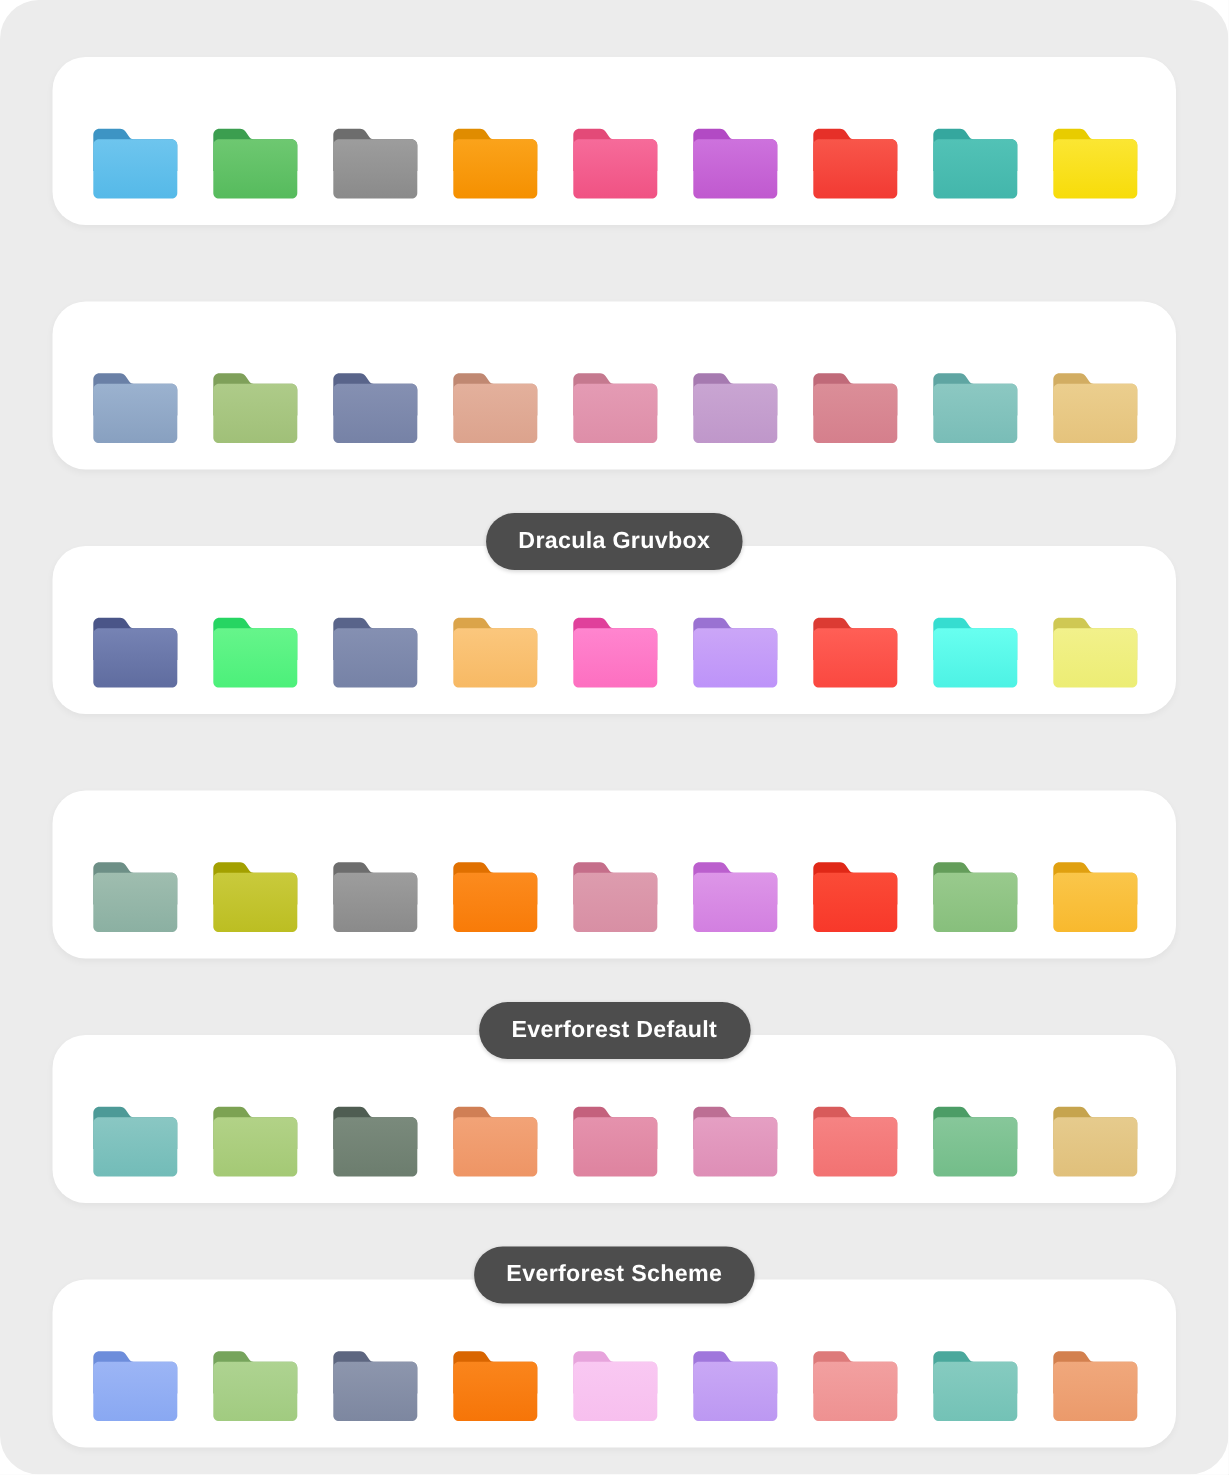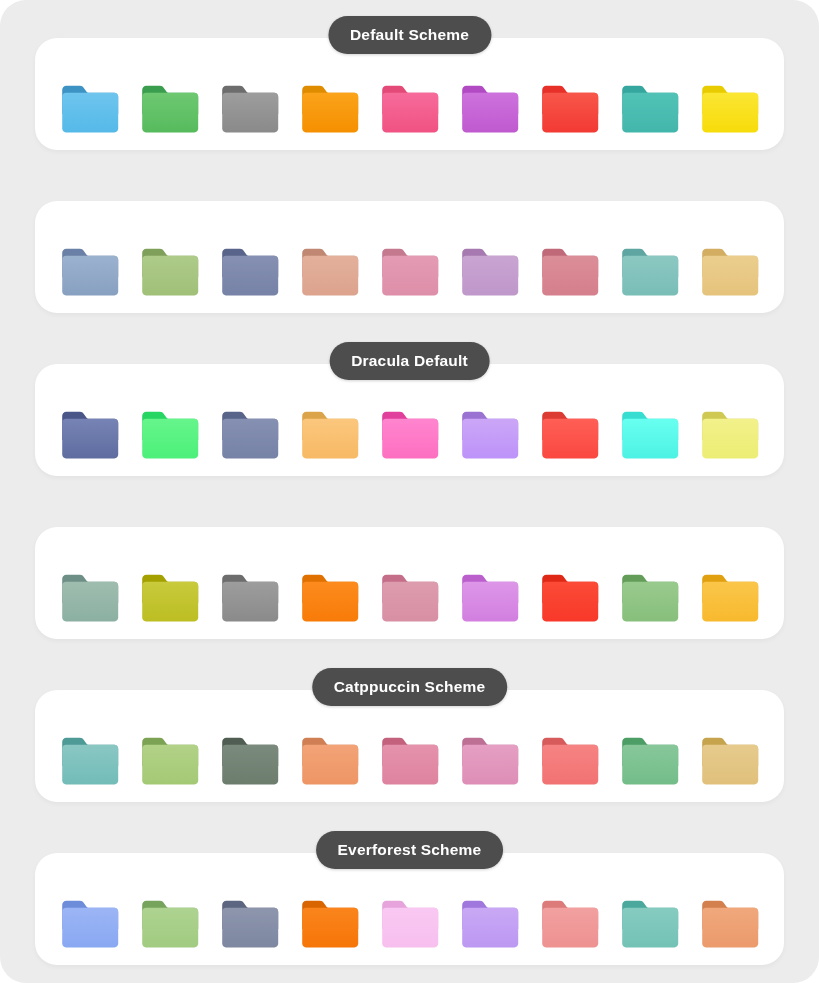--- a/index.html
+++ b/index.html
@@ -218,23 +218,20 @@
                       <stop offset="0%" stop-color="#fbe633"></stop>
                       <stop offset="100%" stop-color="#f7dc0a"></stop>
                     </linearGradient>
                   </defs>
                   <path d="M3.2,6.0 C3.2,3.6 5.0,1.8 7.4,1.8 L21.0,1.8 C22.6,1.8 23.9,2.6 24.8,3.9 L27.2,7.3 C27.9,8.3 28.9,8.8 30.1,8.8 L55.0,8.8 C57.4,8.8 59.2,10.6 59.2,13.0 L59.2,30.0 L3.2,30.0 Z" fill="#e8cc00"></path>
                   <path d="M3.2,12.6 C3.2,10.5 4.9,8.8 7.0,8.8 L55.4,8.8 C57.5,8.8 59.2,10.5 59.2,12.6 L59.2,44.6 C59.2,46.7 57.5,48.4 55.4,48.4 L7.0,48.4 C4.9,48.4 3.2,46.7 3.2,44.6 Z" fill="url(#g-0-8)"></path>
                 </svg>
               </div>
             </div>
           </div>
-          <div class="scheme-title-pill">
-            <span class="scheme-title-text">Default Scheme</span>
-          </div>
         </div>
         <div class="scheme-block">
           <div class="scheme-card">
             <div class="folder-row">
               <div class="folder">
                 <svg viewBox="0 0 62 52" width="62" height="52">
                   <defs>
                     <linearGradient id="g-1-0" x1="0" y1="0" x2="0" y2="1">
                       <stop offset="0%" stop-color="#9bb2cf"></stop>
                       <stop offset="100%" stop-color="#88a0c0"></stop>
@@ -450,21 +447,21 @@
                       <stop offset="100%" stop-color="#eced74"></stop>
                     </linearGradient>
                   </defs>
                   <path d="M3.2,6.0 C3.2,3.6 5.0,1.8 7.4,1.8 L21.0,1.8 C22.6,1.8 23.9,2.6 24.8,3.9 L27.2,7.3 C27.9,8.3 28.9,8.8 30.1,8.8 L55.0,8.8 C57.4,8.8 59.2,10.6 59.2,13.0 L59.2,30.0 L3.2,30.0 Z" fill="#cfc853"></path>
                   <path d="M3.2,12.6 C3.2,10.5 4.9,8.8 7.0,8.8 L55.4,8.8 C57.5,8.8 59.2,10.5 59.2,12.6 L59.2,44.6 C59.2,46.7 57.5,48.4 55.4,48.4 L7.0,48.4 C4.9,48.4 3.2,46.7 3.2,44.6 Z" fill="url(#g-2-8)"></path>
                 </svg>
               </div>
             </div>
           </div>
           <div class="scheme-title-pill">
-            <span class="scheme-title-text">Dracula Default</span>
+            <span class="scheme-title-text">Dracula Gruvbox</span>
           </div>
         </div>
         <div class="scheme-block">
           <div class="scheme-card">
             <div class="folder-row">
               <div class="folder">
                 <svg viewBox="0 0 62 52" width="62" height="52">
                   <defs>
                     <linearGradient id="g-3-0" x1="0" y1="0" x2="0" y2="1">
                       <stop offset="0%" stop-color="#9fbdaf"></stop>
@@ -681,21 +678,21 @@
                       <stop offset="100%" stop-color="#e0c07b"></stop>
                     </linearGradient>
                   </defs>
                   <path d="M3.2,6.0 C3.2,3.6 5.0,1.8 7.4,1.8 L21.0,1.8 C22.6,1.8 23.9,2.6 24.8,3.9 L27.2,7.3 C27.9,8.3 28.9,8.8 30.1,8.8 L55.0,8.8 C57.4,8.8 59.2,10.6 59.2,13.0 L59.2,30.0 L3.2,30.0 Z" fill="#c6a44e"></path>
                   <path d="M3.2,12.6 C3.2,10.5 4.9,8.8 7.0,8.8 L55.4,8.8 C57.5,8.8 59.2,10.5 59.2,12.6 L59.2,44.6 C59.2,46.7 57.5,48.4 55.4,48.4 L7.0,48.4 C4.9,48.4 3.2,46.7 3.2,44.6 Z" fill="url(#g-4-8)"></path>
                 </svg>
               </div>
             </div>
           </div>
           <div class="scheme-title-pill">
-            <span class="scheme-title-text">Catppuccin Scheme</span>
+            <span class="scheme-title-text">Everforest Default</span>
           </div>
         </div>
         <div class="scheme-block">
           <div class="scheme-card">
             <div class="folder-row">
               <div class="folder">
                 <svg viewBox="0 0 62 52" width="62" height="52">
                   <defs>
                     <linearGradient id="g-5-0" x1="0" y1="0" x2="0" y2="1">
                       <stop offset="0%" stop-color="#9cb5f5"></stop>

